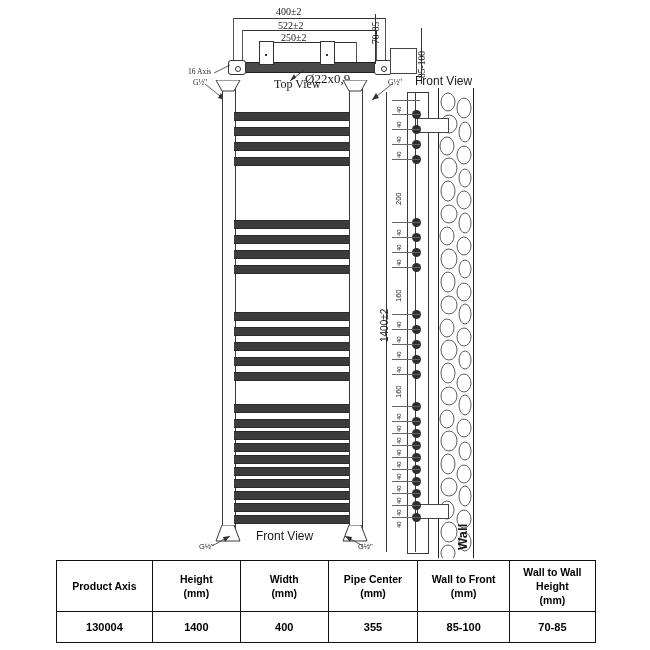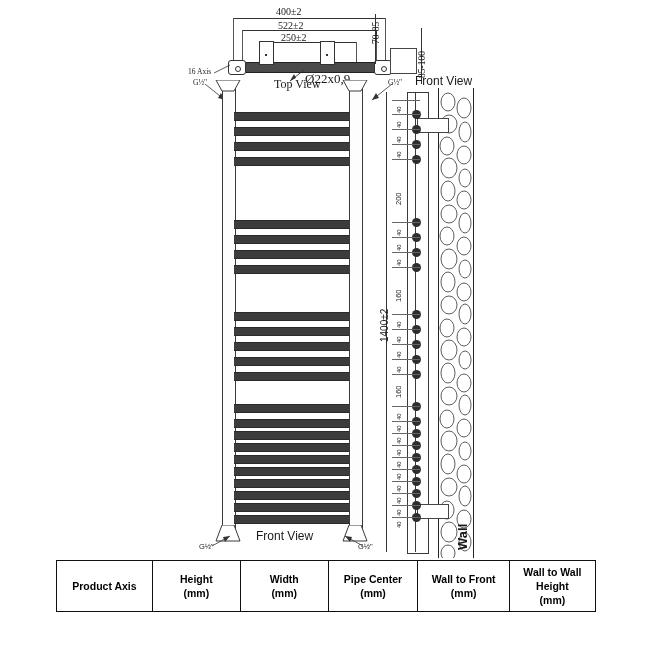--- a/index.html
+++ b/index.html
@@ -332,14 +332,22 @@
     <td style="width:92px;">
       <span class="cellline">Wall to Front</span>
       <span class="cellline">(mm)</span>
     </td>
     <td style="width:86px;">
       <span class="cellline">Wall to Wall</span>
       <span class="cellline">Height</span>
       <span class="cellline">(mm)</span>
     </td>
   </tr>
+  <tr class="val">
+    <td>130004</td>
+    <td>1400</td>
+    <td>400</td>
+    <td>355</td>
+    <td>85-100</td>
+    <td>70-85</td>
+  </tr>
 </tbody>
   </table>
 
 </body></html>

